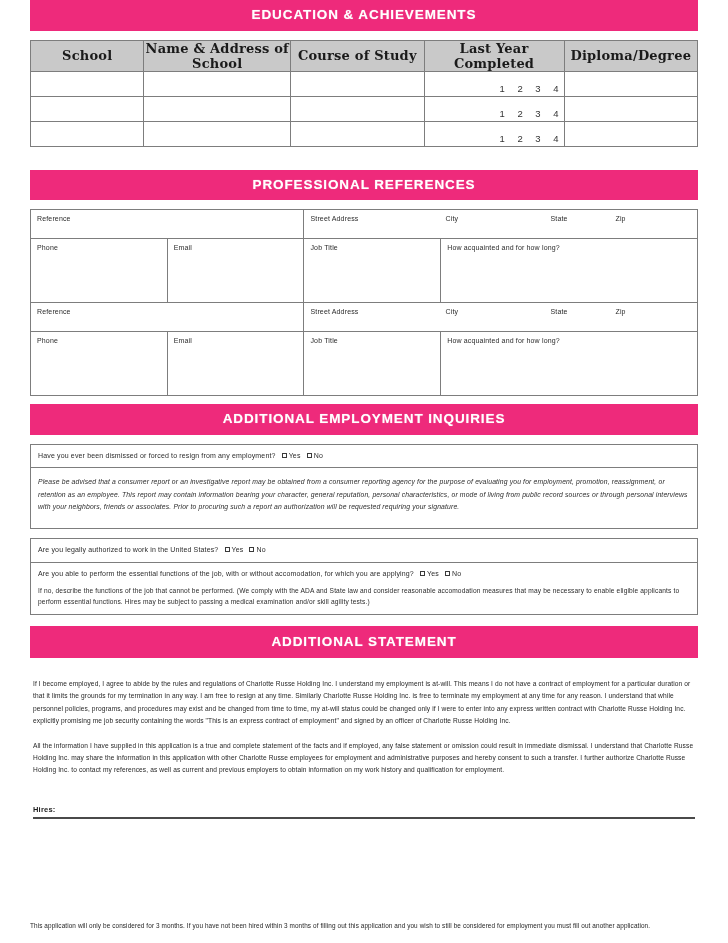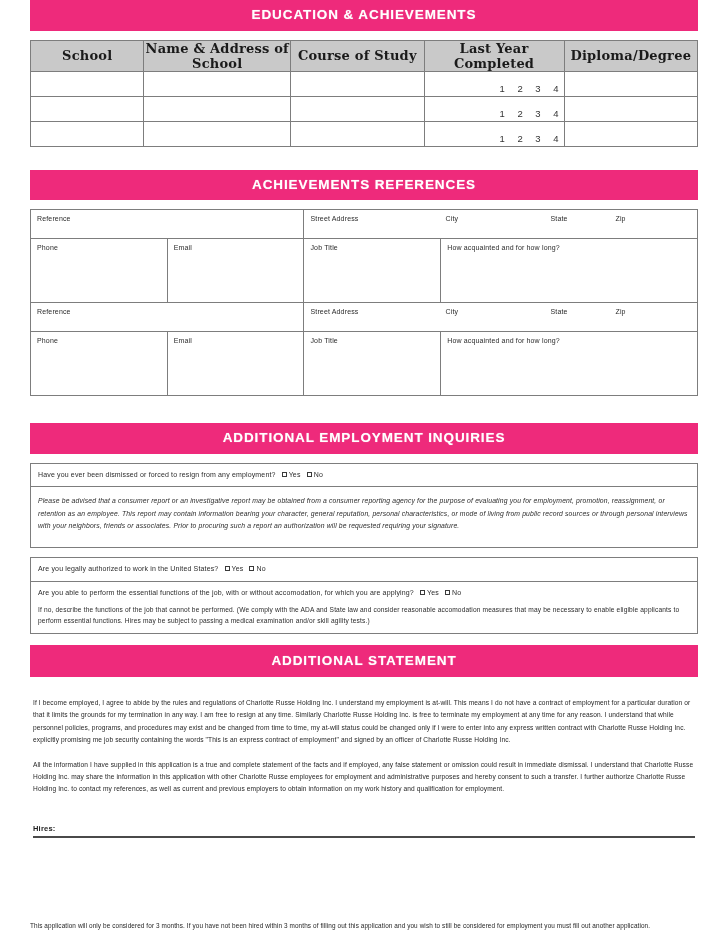--- a/index.html
+++ b/index.html
@@ -179,21 +179,21 @@
     <tr class="edu-row">
       <td></td>
       <td></td>
       <td></td>
       <td class="yrs">1  2  3  4</td>
       <td></td>
     </tr>
   </tbody>
     </table>
 
-  <div class="band" style="margin-top:23px">ACHIEVEMENTS REFERENCES</div>
+  <div class="band" style="margin-top:23px">PROFESSIONAL REFERENCES</div>
 
   <table class="refs">
 
     <tbody>
         <tr class="row-a">
       <td colspan="2" style="width:41%">Reference</td>
       <td colspan="2">
         <div class="inline-fields">
           <span class="f-street">Street Address</span>
           <span class="f-city">City</span>
@@ -222,21 +222,21 @@
     </tr>
     <tr class="row-b">
       <td>Phone</td>
       <td>Email</td>
       <td>Job Title</td>
       <td>How acquainted and for how long?</td>
     </tr>
   </tbody>
     </table>
 
-  <div class="band" style="margin-top:27px">ADDITIONAL EMPLOYMENT INQUIRIES</div>
+  <div class="band" style="margin-top:8px">ADDITIONAL EMPLOYMENT INQUIRIES</div>
 
   <table class="qbox">
     <tbody>
         <tr>
       <td>
         <span>Have you ever been dismissed or forced to resign from any employment?</span>
         <span class="cb"></span><span>Yes</span>
         <span class="cb"></span><span>No</span>
       </td>
     </tr>

